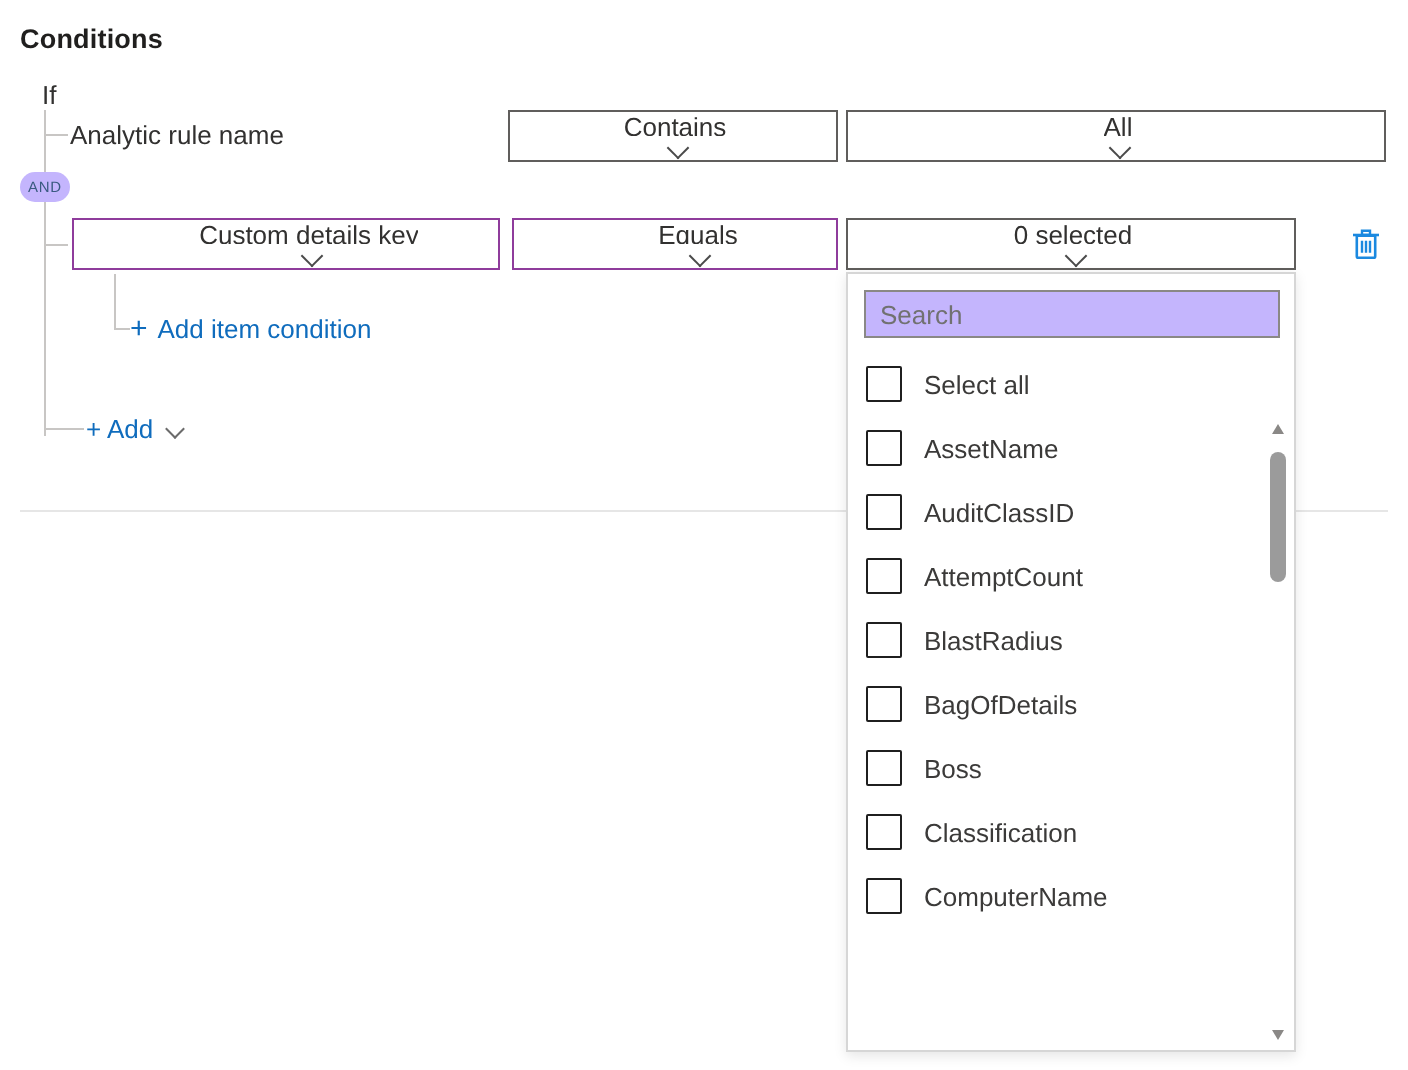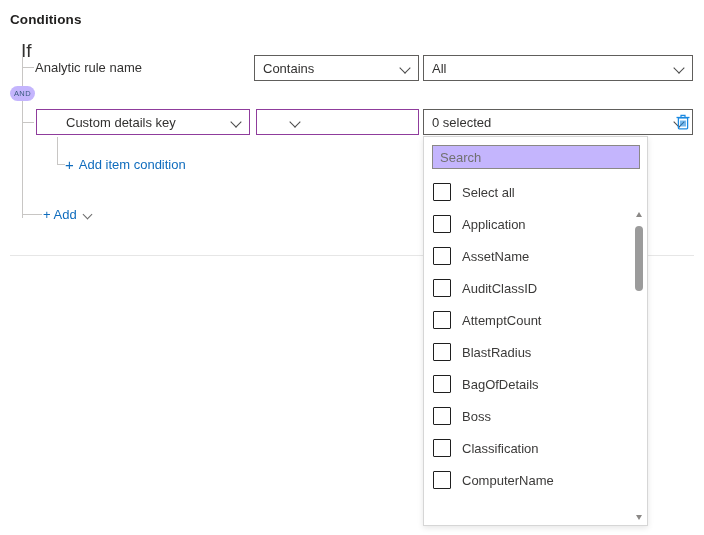--- a/index.html
+++ b/index.html
@@ -26,21 +26,21 @@
     font-weight: bold;
     color: #201f1e;
     letter-spacing: .1px;
   }
 
   
   .if-label {
     position: absolute;
     left: 21px;
     top: 40px;
-    font-size: 19px;
+    font-size: 13px;
     color: #323130;
   }
   .trunk {
     position: absolute;
     left: 22px;
     top: 55px;
     width: 1px;
     height: 163px;
     background: #c8c6c4;
   }
@@ -100,20 +100,21 @@
     position: absolute;
     height: 26px;
     box-sizing: border-box;
     background: #ffffff;
     border: 1px solid #605e5c;
     display: flex;
     align-items: center;
     padding: 0 6px 0 8px;
     font-size: 13px;
     color: #323130;
+    flex-direction: column;
   }
   .field.accent { border: 1px solid #8a2be2; border-color: #8f3c9c; padding-left: 29px; }
   .field .ftext { flex: 1 1 auto; white-space: nowrap; overflow: hidden; }
   .chev {
     flex: 0 0 auto;
     width: 12px;
     height: 12px;
     margin-left: 4px;
     position: relative;
   }
@@ -126,21 +127,21 @@
     height: 7px;
     border-right: 1.3px solid #4a4a4a;
     border-bottom: 1.3px solid #4a4a4a;
     transform: rotate(45deg);
   }
 
   #field-op1   { left: 254px; top: 55px;  width: 165px; }
   #field-val1  { left: 423px; top: 55px;  width: 270px; }
   #field-key2  { left: 36px;  top: 109px; width: 214px; }
   #field-op2   { left: 256px; top: 109px; width: 163px; }
-  #field-val2  { left: 423px; top: 109px; width: 270px; }
+  #field-val2  { left: 423px; top: 109px; width: 225px; }
 
   
   .link {
     position: absolute;
     color: #0f6cbd;
     font-size: 13px;
     display: flex;
     align-items: center;
     gap: 5px;
     cursor: pointer;
@@ -313,20 +314,21 @@
   <span class="ftext">All</span>
   <span class="chev"></span>
 </div>
 
 <div class="field accent" id="field-key2">
   <span class="ftext">Custom details key</span>
   <span class="chev"></span>
 </div>
 
 <div class="field accent" id="field-op2">
+  <span class="ftext">Equals</span>
   <span class="chev"></span>
 </div>
 
 <div class="field" id="field-val2">
   <span class="ftext">0 selected</span>
   <span class="chev"></span>
 </div>
 
 <div id="delete-btn">
   <svg width="20" height="20" viewBox="0 0 20 20">
@@ -352,24 +354,20 @@
 <div id="dropdown-panel">
   <input id="search-input" type="text" placeholder="Search" style="">
 
   <div class="option-list" id="option-list">
       <div class="option-row">
         <span class="cbox"></span>
         <span class="option-label">Select all</span>
       </div>
       <div class="option-row">
         <span class="cbox"></span>
-        <span class="option-label">Application</span>
-      </div>
-      <div class="option-row">
-        <span class="cbox"></span>
         <span class="option-label">AssetName</span>
       </div>
       <div class="option-row">
         <span class="cbox"></span>
         <span class="option-label">AuditClassID</span>
       </div>
       <div class="option-row">
         <span class="cbox"></span>
         <span class="option-label">AttemptCount</span>
       </div>

